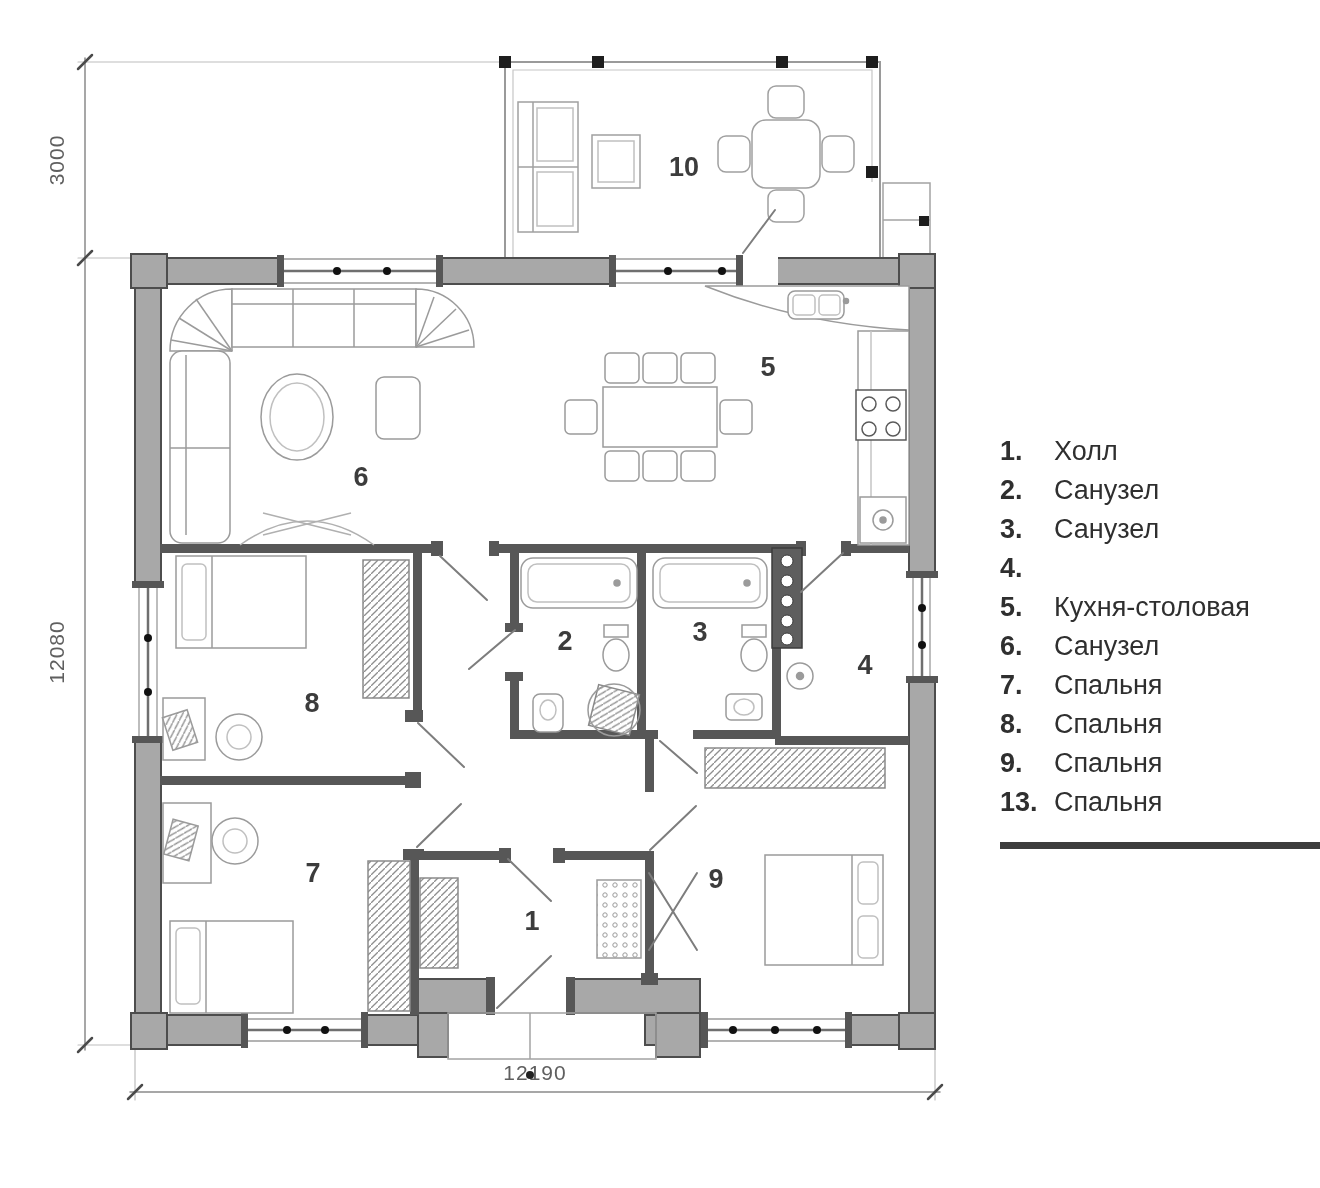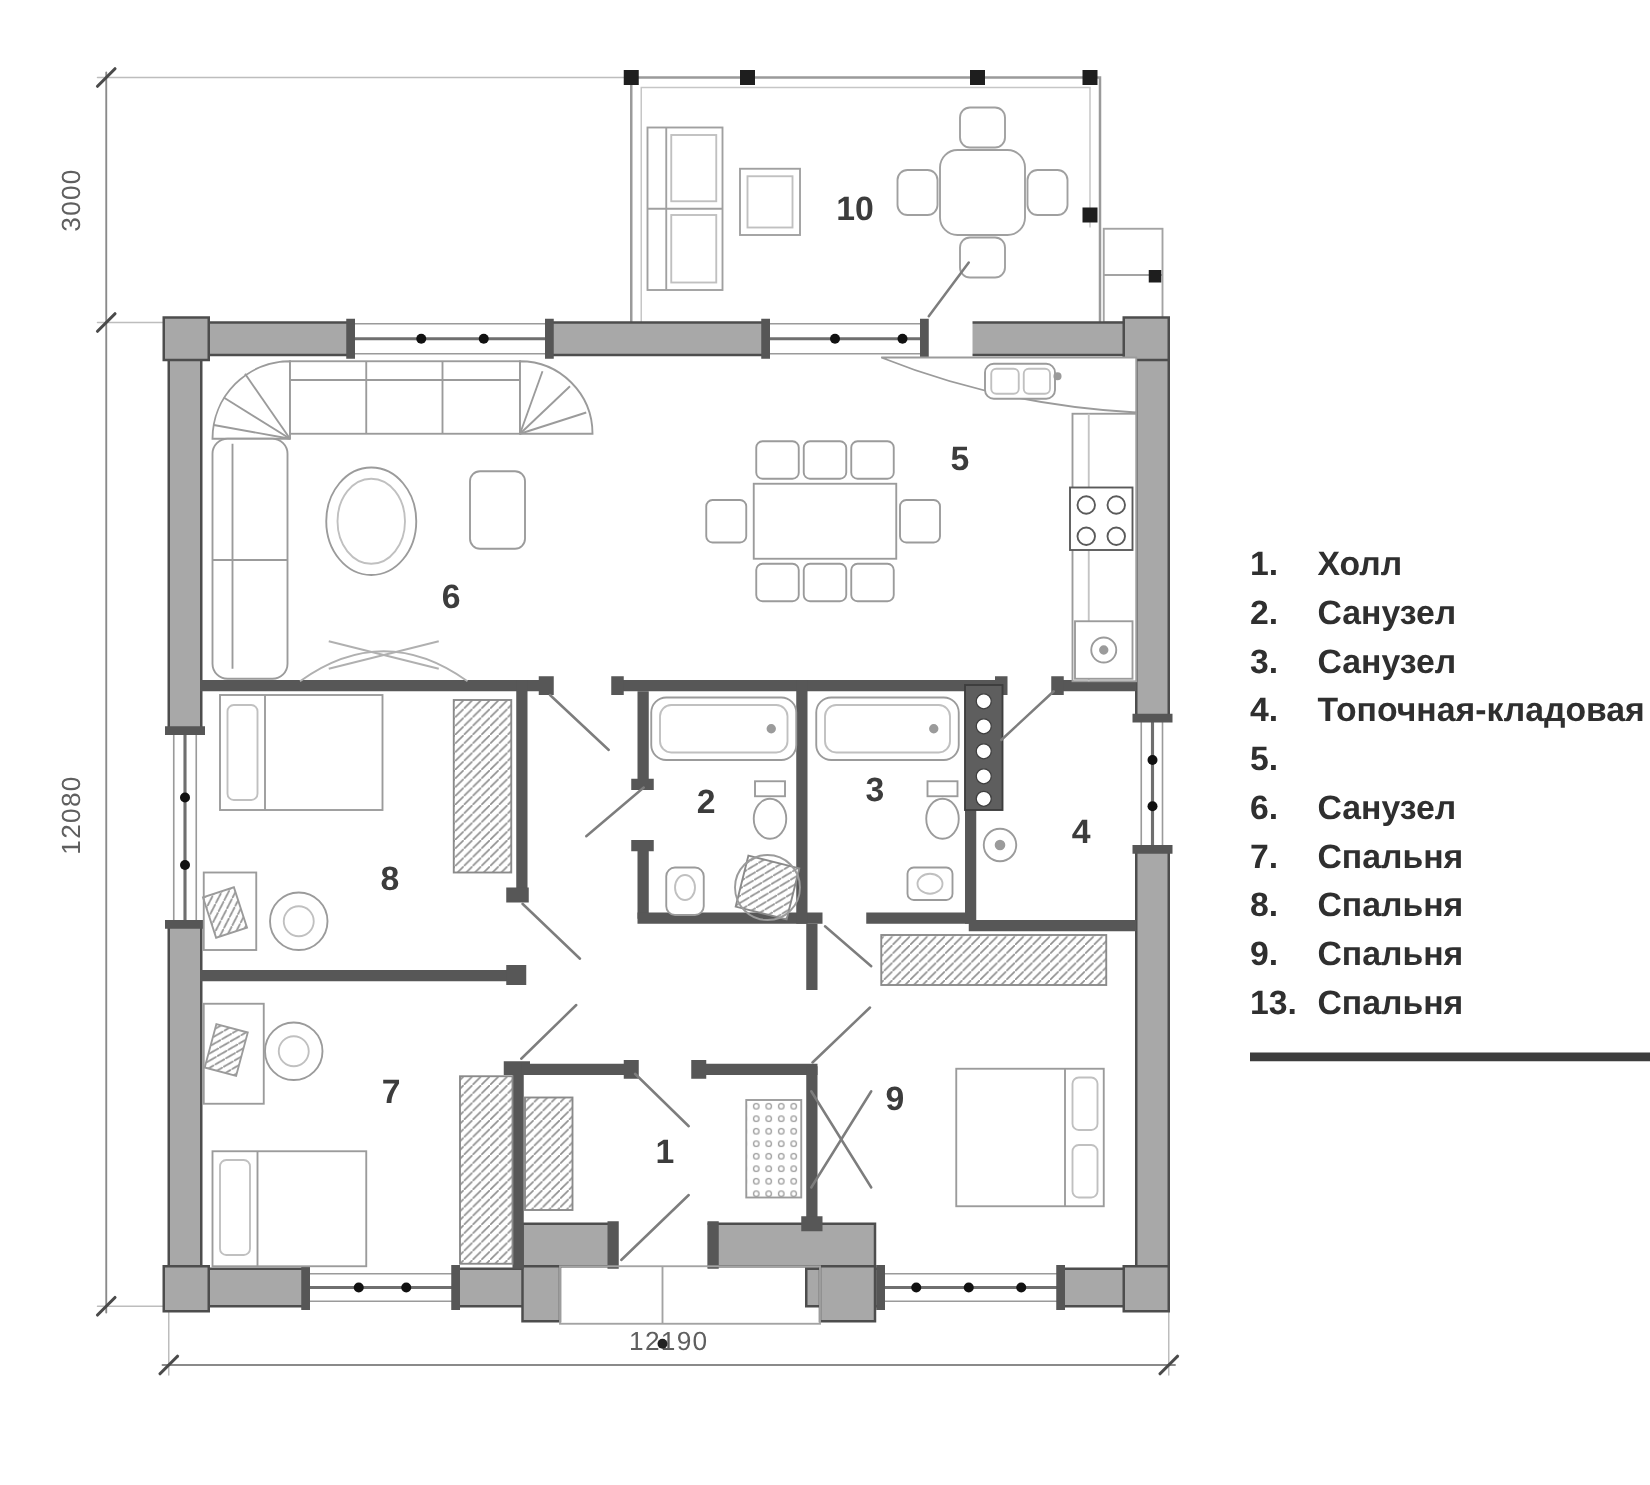--- a/index.html
+++ b/index.html
@@ -8,21 +8,21 @@
     font-family:"Liberation Sans", sans-serif;
     filter:blur(0.3px);
   }
   .plan-svg{position:absolute;left:0;top:0;}
   .legend{
     position:absolute;left:1000px;top:436px;width:322px;
     color:#2f2f2f;
   }
   .legend-row{display:flex;align-items:baseline;height:39px;}
   .legend-num{width:54px;font-size:27px;font-weight:600;}
-  .legend-name{font-size:27px;font-weight:700;white-space:nowrap;}
+  .legend-name{font-size:27px;font-weight:400;white-space:nowrap;}
   .legend-rule{margin-top:16px;height:7px;background:#3d3d3d;width:322px;}
   
   .room-num{font-family:"Liberation Sans",sans-serif;font-size:27px;font-weight:bold;fill:#3c3c3c;}
   .dim-txt{font-family:"Liberation Sans",sans-serif;font-size:21px;fill:#5f5f5f;letter-spacing:1px;}
 </style>
 </head>
 <body>
 
 <div class="canvas">
 
@@ -422,24 +422,24 @@
   <div class="legend-row">
     <span class="legend-num">2.</span>
     <span class="legend-name">Санузел</span>
   </div>
   <div class="legend-row">
     <span class="legend-num">3.</span>
     <span class="legend-name">Санузел</span>
   </div>
   <div class="legend-row">
     <span class="legend-num">4.</span>
-    <span class="legend-name">Топочная-кладовая</span>
   </div>
   <div class="legend-row">
     <span class="legend-num">5.</span>
+    <span class="legend-name">Кухня-столовая</span>
   </div>
   <div class="legend-row">
     <span class="legend-num">6.</span>
     <span class="legend-name">Санузел</span>
   </div>
   <div class="legend-row">
     <span class="legend-num">7.</span>
     <span class="legend-name">Спальня</span>
   </div>
   <div class="legend-row">

